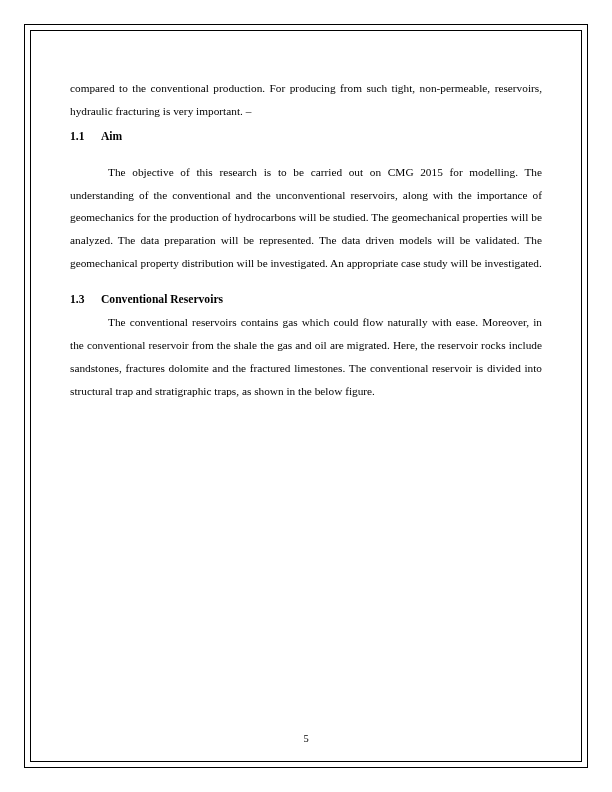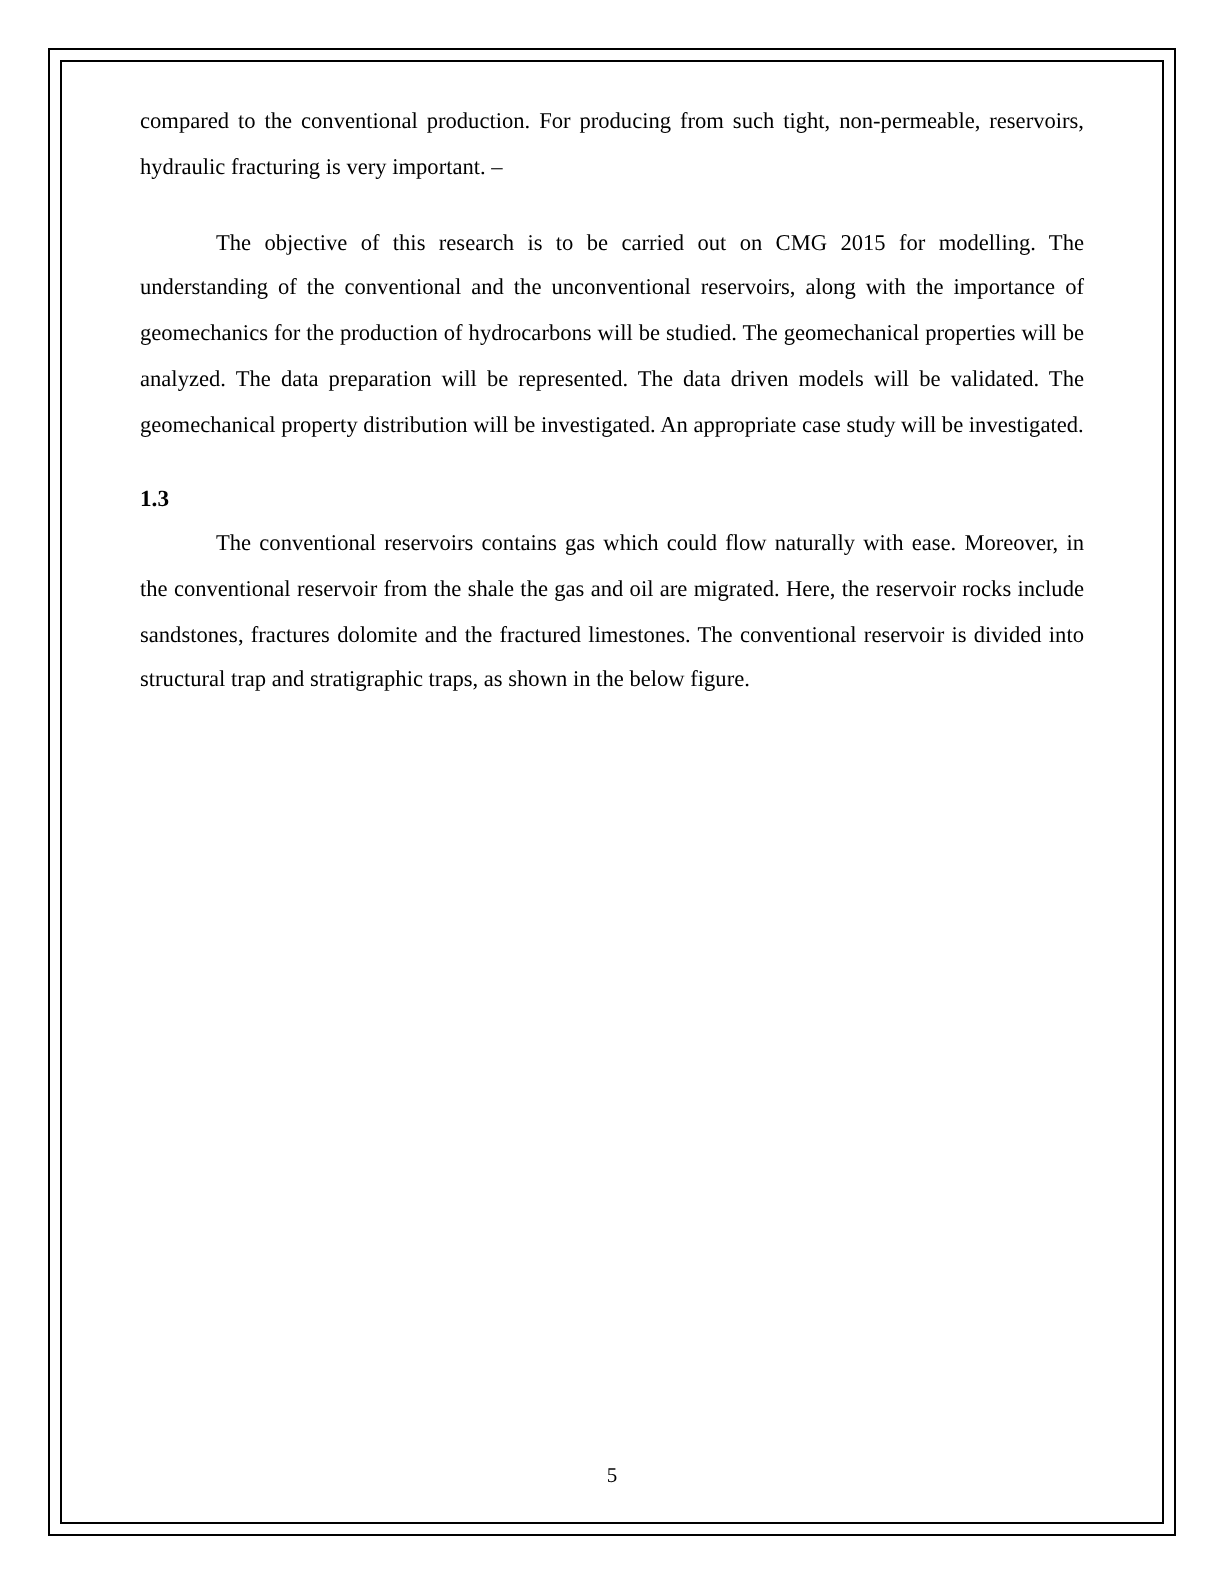--- a/index.html
+++ b/index.html
@@ -34,21 +34,21 @@
     left: 30px;
     top: 30px;
     width: 552px;
     height: 732px;
     border: 1px solid #000;
     box-sizing: border-box;
   }
   .content {
     position: absolute;
     left: 70px;
-    top: 50px;
+    top: 77px;
     width: 472px;
     box-sizing: border-box;
   }
   p.body-text {
     margin: 0;
     font-size: 11.3px;
     line-height: 2.02;
     text-align: justify;
     text-justify: inter-word;
   }
@@ -86,31 +86,36 @@
 
   <div class="border-outer"></div>
   <div class="border-inner"></div>
 
   <div class="content">
 
     <p class="body-text">compared to the conventional production. For producing from such tight, non-permeable, reservoirs, hydraulic fracturing is very important.  –</p>
 
     <div class="spacer-tiny"></div>
 
+    <div class="heading">
+      <span class="num">1.1</span>
+      <span>Aim</span>
+    </div>
 
 
     <div class="spacer-med"></div>
 
 
     <p class="body-text indent">The objective of this research is to be carried out on CMG 2015 for modelling. The understanding of the conventional and the unconventional reservoirs, along with the importance of geomechanics for the production of hydrocarbons will be studied. The geomechanical properties will be analyzed. The data preparation will be represented. The data driven models will be validated. The geomechanical property distribution will be investigated.  An appropriate case study will be investigated.</p>
 
     <div class="spacer-med"></div>
 
     <div class="heading">
       <span class="num">1.3</span>
+      <span>Conventional Reservoirs</span>
     </div>
 
     <p class="body-text indent">The conventional reservoirs contains gas which could flow naturally with ease. Moreover, in the conventional reservoir from the shale the gas and oil are migrated. Here, the reservoir rocks include sandstones, fractures dolomite and the fractured limestones. The conventional reservoir is divided into structural trap and stratigraphic traps, as shown in the below figure.</p>
 
   </div>
 
   <div class="page-number">5</div>
 
 </div>
 

